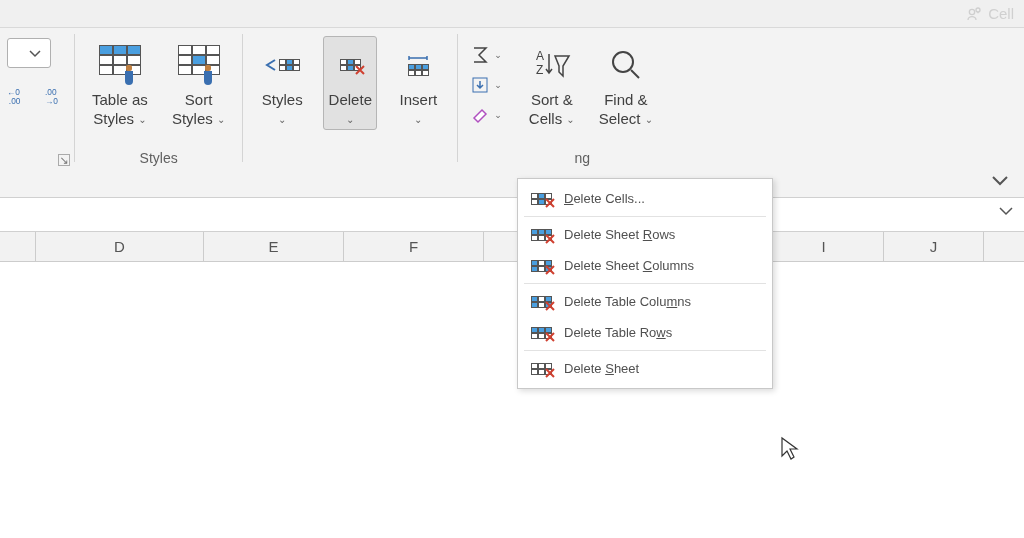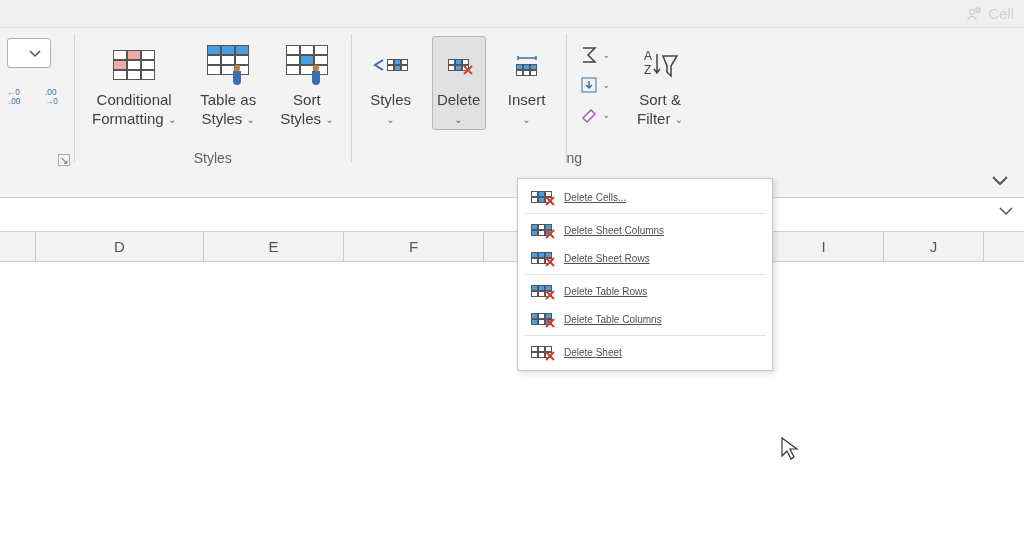--- a/index.html
+++ b/index.html
@@ -236,22 +236,21 @@
     z-index: 100;
     padding: 4px 0;
   }
   .menu-item {
     display:flex;
     align-items:center;
     gap:12px;
     padding: 8px 12px;
     cursor:pointer;
     color:#505050;
-    font-size:10px;
-    text-decoration:underline;
+    font-size:13px;
   }
   .menu-item .m-icon { width:22px; display:flex; justify-content:center; }
   .menu-sep {
     height:1px;
     background:#e2e2e2;
     margin: 2px 6px;
   }
   .underline-letter { text-decoration: underline; }
 
   .cursor-arrow {
@@ -346,40 +345,20 @@
       <div class="group-label group-label-row" style="justify-content:flex-end; padding-right:4px;">
         <span class="dialog-launcher">↘</span>
       </div>
     </div>
 
     <div class="group-sep"></div>
 
     <div class="ribbon-group">
       <div class="ribbon-group-row">
 
-        <div class="big-button">
-          <div class="icon-slot">
-            <div class="grid-icon">
-                <div></div>
-                <div class="pink"></div>
-                <div></div>
-                <div class="pink"></div>
-                <div></div>
-                <div></div>
-                <div></div>
-                <div></div>
-                <div></div>
-              </div>
-          </div>
-          <div class="label-area">
-            <span>Conditional</span><br>
-            <span>Formatting</span>
-            <span class="drop-chevron">⌄</span>
-          </div>
-        </div>
 
         <div class="big-button">
           <div class="icon-slot">
             <div style="position:relative;">
               <div class="grid-icon">
                   <div class="hl"></div>
                   <div class="hl"></div>
                   <div class="hl"></div>
                   <div></div>
                   <div></div>
@@ -525,26 +504,39 @@
           <div class="icon-slot">
             <svg width="38" height="38" viewBox="0 0 38 38">
               <text x="3" y="14" font-size="12" fill="#444">A</text>
               <text x="3" y="28" font-size="12" fill="#444">Z</text>
               <path d="M16 8 V26 M13 23 L16 27 L19 23" stroke="#444" stroke-width="1.5" fill="none"></path>
               <path d="M22 10 H36 L30 20 V30 L26 26 V20 Z" stroke="#444" stroke-width="1.5" fill="none"></path>
             </svg>
           </div>
           <div class="label-area">
             <span>Sort &amp;</span><br>
-            <span>Filter</span>
+            <span>Cells</span>
             <span class="drop-chevron">⌄</span>
           </div>
         </div>
+        <div class="big-button">
+          <div class="icon-slot">
+            <svg width="38" height="38" viewBox="0 0 38 38">
+                <circle cx="16" cy="16" r="10" stroke="#444" stroke-width="2" fill="none"></circle>
+                <path d="M24 24 L32 32" stroke="#444" stroke-width="2"></path>
+              </svg>
+          </div>
+          <div class="label-area">
+            <span>Find &amp;</span><br>
+            <span>Select</span>
+            <span class="drop-chevron">⌄</span>
+          </div>
+        </div>
       </div>
-      <div class="group-label" style="text-align:left;padding-right:80px;"><span>ng</span></div>
+      <div class="group-label" style="text-align:right;padding-right:80px;"><span>ng</span></div>
     </div>
 
   </div>
   <div class="ribbon-collapse">
     <svg width="20" height="14" viewBox="0 0 20 14">
         <path d="M3 4 L10 11 L17 4" stroke="#555" stroke-width="2" fill="none"></path>
       </svg>
   </div>
 </div>
 
@@ -587,87 +579,87 @@
         </div>
       </span>
       <span><span class="underline-letter">D</span>elete Cells...</span>
     </div>
     <div class="menu-sep"></div>
     <div class="menu-item">
       <span class="m-icon">
         <div style="position:relative;">
           <div class="small-grid">
             <div class="hl"></div>
-            <div></div>
-            <div class="hl"></div>
-            <div class="hl"></div>
-            <div></div>
-            <div class="hl"></div>
+            <div class="hl"></div>
+            <div class="hl"></div>
+            <div></div>
+            <div></div>
+            <div></div>
           </div>
           <svg width="10" height="10" style="position:absolute;right:-3px;bottom:-3px;" viewBox="0 0 10 10">
             <path d="M1 1 L9 9 M9 1 L1 9" stroke="#d04030" stroke-width="2"></path>
           </svg>
         </div>
       </span>
-      <span>Delete Sheet <span class="underline-letter">C</span>olumns</span>
+      <span>Delete Sheet <span class="underline-letter">R</span>ows</span>
     </div>
     <div class="menu-item">
       <span class="m-icon">
         <div style="position:relative;">
           <div class="small-grid">
             <div class="hl"></div>
-            <div class="hl"></div>
-            <div class="hl"></div>
-            <div></div>
-            <div></div>
-            <div></div>
+            <div></div>
+            <div class="hl"></div>
+            <div class="hl"></div>
+            <div></div>
+            <div class="hl"></div>
           </div>
           <svg width="10" height="10" style="position:absolute;right:-3px;bottom:-3px;" viewBox="0 0 10 10">
             <path d="M1 1 L9 9 M9 1 L1 9" stroke="#d04030" stroke-width="2"></path>
           </svg>
         </div>
       </span>
-      <span>Delete Sheet <span class="underline-letter">R</span>ows</span>
+      <span>Delete Sheet <span class="underline-letter">C</span>olumns</span>
     </div>
     <div class="menu-sep"></div>
     <div class="menu-item">
       <span class="m-icon">
         <div style="position:relative;">
           <div class="small-grid">
             <div class="hl"></div>
-            <div class="hl"></div>
-            <div class="hl"></div>
-            <div></div>
-            <div></div>
-            <div></div>
+            <div></div>
+            <div class="hl"></div>
+            <div class="hl"></div>
+            <div></div>
+            <div class="hl"></div>
           </div>
           <svg width="10" height="10" style="position:absolute;right:-3px;bottom:-3px;" viewBox="0 0 10 10">
             <path d="M1 1 L9 9 M9 1 L1 9" stroke="#d04030" stroke-width="2"></path>
           </svg>
         </div>
       </span>
-      <span>Delete Table Ro<span class="underline-letter">w</span>s</span>
+      <span>Delete Table Colu<span class="underline-letter">m</span>ns</span>
     </div>
     <div class="menu-item">
       <span class="m-icon">
         <div style="position:relative;">
           <div class="small-grid">
             <div class="hl"></div>
-            <div></div>
-            <div class="hl"></div>
-            <div class="hl"></div>
-            <div></div>
-            <div class="hl"></div>
+            <div class="hl"></div>
+            <div class="hl"></div>
+            <div></div>
+            <div></div>
+            <div></div>
           </div>
           <svg width="10" height="10" style="position:absolute;right:-3px;bottom:-3px;" viewBox="0 0 10 10">
             <path d="M1 1 L9 9 M9 1 L1 9" stroke="#d04030" stroke-width="2"></path>
           </svg>
         </div>
       </span>
-      <span>Delete Table Colu<span class="underline-letter">m</span>ns</span>
+      <span>Delete Table Ro<span class="underline-letter">w</span>s</span>
     </div>
     <div class="menu-sep"></div>
     <div class="menu-item">
       <span class="m-icon">
         <div style="position:relative;">
           <div class="small-grid">
             <div></div>
             <div></div>
             <div></div>
             <div></div>

